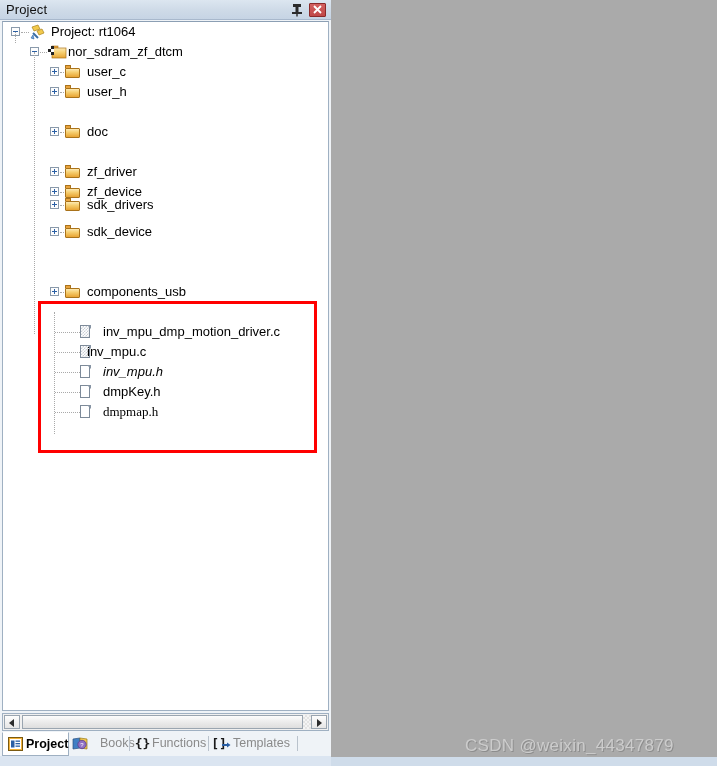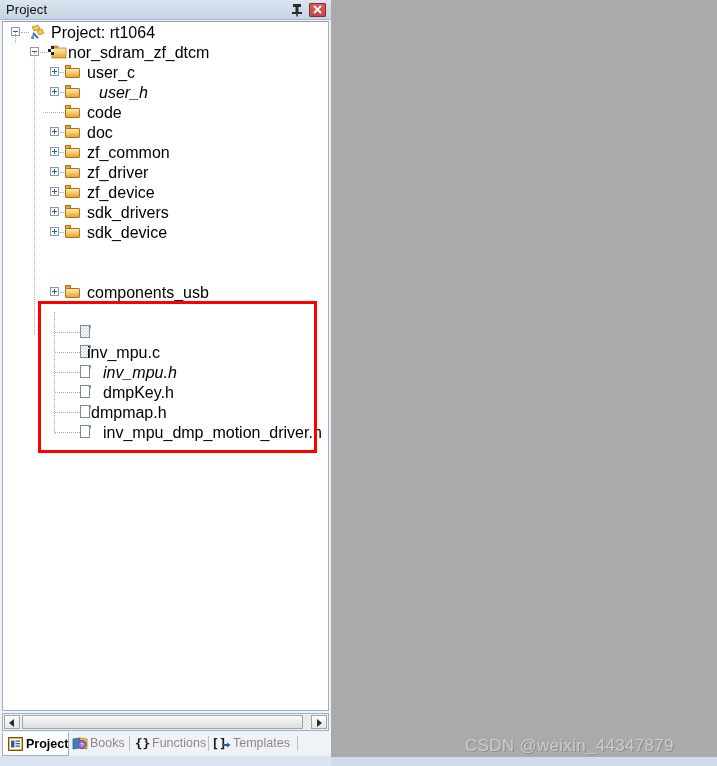--- a/index.html
+++ b/index.html
@@ -93,21 +93,21 @@
     width: 100%;
     white-space: nowrap;
     font-size: 13px;
     color: #000000;
     box-sizing: border-box;
   }
   .row .lbl {
     position: absolute;
     top: 2px;
     white-space: nowrap;
-    font-size: 16px;
+    font-size: 13px;
     color: #000;
   }
   .row.sel {
     background: #f2f2f2;
   }
 
   
   .exp {
     position: absolute;
     top: 5px;
@@ -443,57 +443,36 @@
 
       <div class="row" style="top:60px;">
         <span class="exp plus" style="left:47px;"></span>
         <span class="hline" style="left:57px; top:10px; width:6px;"></span>
         <span class="ico" style="left:62px;">
           <span class="folder">
               <span class="tabtop"></span>
               <span class="body"></span>
             </span>
         </span>
-        <span class="lbl" style="left:96px;font-style:italic;">user_h</span>
-      </div>
-
-      <div class="row" style="top:80px;">
-        <span class="hline" style="left:40px; top:10px; width:23px;"></span>
-        <span class="ico" style="left:62px;">
-          <span class="folder">
-              <span class="tabtop"></span>
-              <span class="body"></span>
-            </span>
-        </span>
-        <span class="lbl" style="left:84px;">code</span>
-      </div>
+        <span class="lbl" style="left:84px;">user_h</span>
+      </div>
+
 
       <div class="row" style="top:100px;">
         <span class="exp plus" style="left:47px;"></span>
         <span class="hline" style="left:57px; top:10px; width:6px;"></span>
         <span class="ico" style="left:62px;">
           <span class="folder">
               <span class="tabtop"></span>
               <span class="body"></span>
             </span>
         </span>
         <span class="lbl" style="left:84px;">doc</span>
       </div>
 
-      <div class="row" style="top:120px;">
-        <span class="exp plus" style="left:47px;"></span>
-        <span class="hline" style="left:57px; top:10px; width:6px;"></span>
-        <span class="ico" style="left:62px;">
-          <span class="folder">
-              <span class="tabtop"></span>
-              <span class="body"></span>
-            </span>
-        </span>
-        <span class="lbl" style="left:84px;">zf_common</span>
-      </div>
 
       <div class="row" style="top:160px;">
         <span class="exp plus" style="left:47px;"></span>
         <span class="hline" style="left:57px; top:10px; width:6px;"></span>
         <span class="ico" style="left:62px;">
           <span class="folder">
               <span class="tabtop"></span>
               <span class="body"></span>
             </span>
         </span>
@@ -505,21 +484,21 @@
         <span class="hline" style="left:57px; top:10px; width:6px;"></span>
         <span class="ico" style="left:62px;">
           <span class="folder">
               <span class="tabtop"></span>
               <span class="body"></span>
             </span>
         </span>
         <span class="lbl" style="left:84px;">zf_driver</span>
       </div>
 
-      <div class="row" style="top:180px;">
+      <div class="row" style="top:173px;">
         <span class="exp plus" style="left:47px;"></span>
         <span class="hline" style="left:57px; top:10px; width:6px;"></span>
         <span class="ico" style="left:62px;">
           <span class="folder">
               <span class="tabtop"></span>
               <span class="body"></span>
             </span>
         </span>
         <span class="lbl" style="left:84px;">sdk_drivers</span>
       </div>
@@ -552,20 +531,21 @@
 
 
       <span class="vline" style="left:51px; top:290px; height:122px;"></span>
 
       <div class="row" style="top:300px;">
         <span class="hline" style="left:52px; top:10px; width:25px;"></span>
         <span class="fileico src" style="left:76px;">
           <span class="page"></span>
             <span class="fold"></span>
         </span>
+        <span class="lbl" style="left:100px;">inv_mpu_dmp_motion_driver.c</span>
       </div>
 
       <div class="row" style="top:320px;">
         <span class="hline" style="left:52px; top:10px; width:25px;"></span>
         <span class="fileico src" style="left:76px;">
           <span class="page"></span>
             <span class="fold"></span>
         </span>
         <span class="lbl" style="left:84px;">inv_mpu.c</span>
       </div>
@@ -587,31 +567,23 @@
         </span>
         <span class="lbl" style="left:100px;">dmpKey.h</span>
       </div>
 
       <div class="row" style="top:380px;">
         <span class="hline" style="left:52px; top:10px; width:25px;"></span>
         <span class="fileico" style="left:76px;">
           <span class="page"></span>
             <span class="fold"></span>
         </span>
-        <span class="lbl" style="left:88px;">dmpmap.h</span>
-      </div>
-
-      <div class="row" style="top:400px;">
-        <span class="hline" style="left:52px; top:10px; width:25px;"></span>
-        <span class="fileico" style="left:76px;">
-          <span class="page"></span>
-            <span class="fold"></span>
-        </span>
-        <span class="lbl" style="left:100px;">inv_mpu_dmp_motion_driver.h</span>
-      </div>
+        <span class="lbl" style="left:100px;font-family:Liberation Serif, serif;">dmpmap.h</span>
+      </div>
+
 
     </div>
   </div>
 
   <div id="redbox"></div>
 
   <div id="hscroll">
     <div class="sbtn left">
       <svg width="7" height="8" viewBox="0 0 7 8" aria-hidden="true">
         <polygon points="5,0 5,8 0,4" fill="#2b2b2b"></polygon>
@@ -644,21 +616,21 @@
 
     <div class="tab inactive" style="left:70px; width:57px;">
       <span class="tabico" style="left:2px;">
         <svg width="17" height="15" viewBox="0 0 17 15" aria-hidden="true">
           <path d="M1,3 L8,2 L8,12 L1,13 Z" fill="#3f7fc4" stroke="#2a5080" stroke-width="0.7"></path>
           <path d="M15,3 L8,2 L8,12 L15,13 Z" fill="#f2c94c" stroke="#9a7a18" stroke-width="0.7"></path>
           <circle cx="10" cy="8.5" r="4.2" fill="#8e6fc4" stroke="#5a3f8c" stroke-width="0.8"></circle>
           <text x="10" y="11" font-size="6" fill="#ffffff" text-anchor="middle" font-family="sans-serif">?</text>
         </svg>
       </span>
-      <span class="tlbl" style="left:20px;">Books</span>
+      <span class="tlbl" style="left:30px;">Books</span>
     </div>
 
     <div class="tabsep" style="left:129px;"></div>
 
     <div class="tab inactive" style="left:133px; width:75px;">
       <span class="tabico" style="left:1px;">
         <svg width="17" height="15" viewBox="0 0 17 15" aria-hidden="true">
           <text x="8.5" y="12" font-size="13" fill="#1a1a1a" text-anchor="middle" font-family="monospace" font-weight="bold">{}</text>
         </svg>
       </span>

